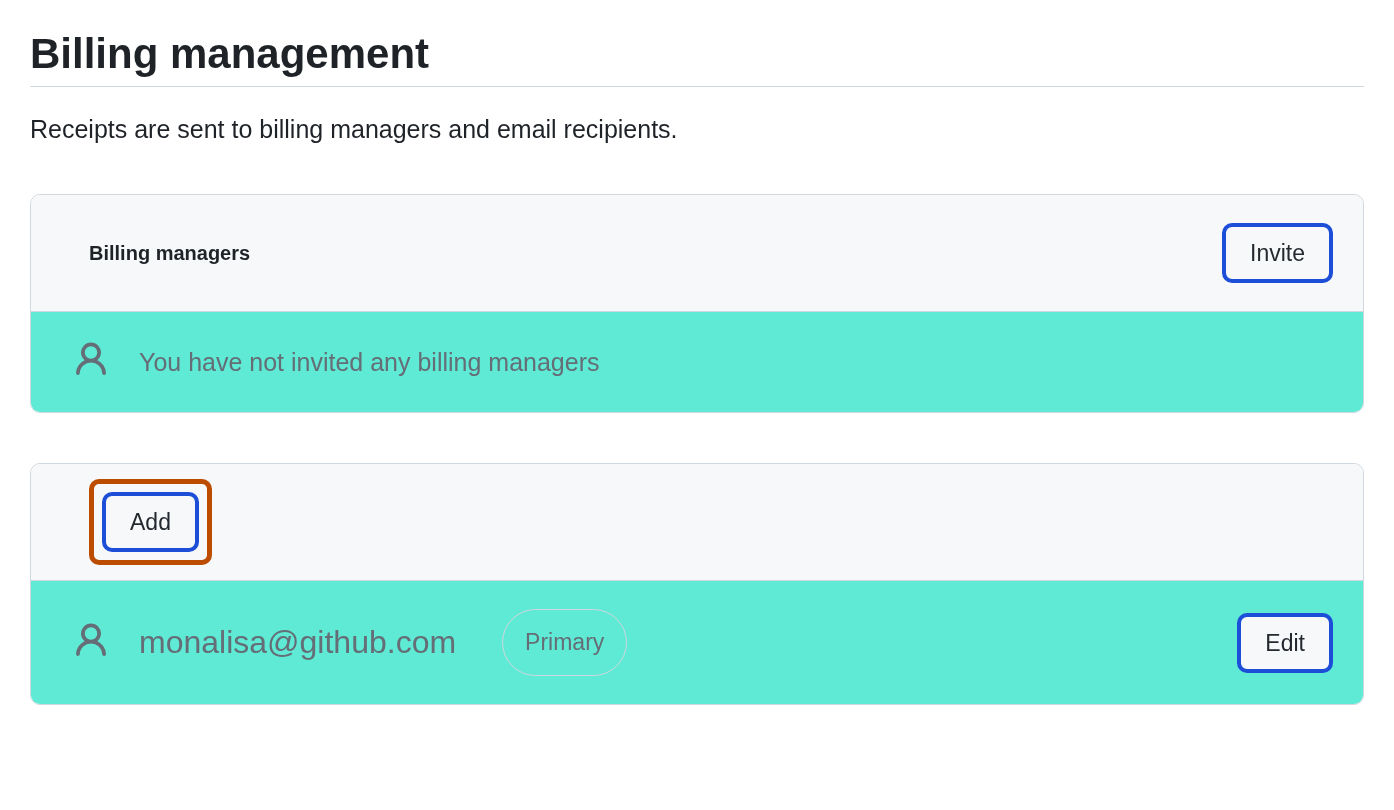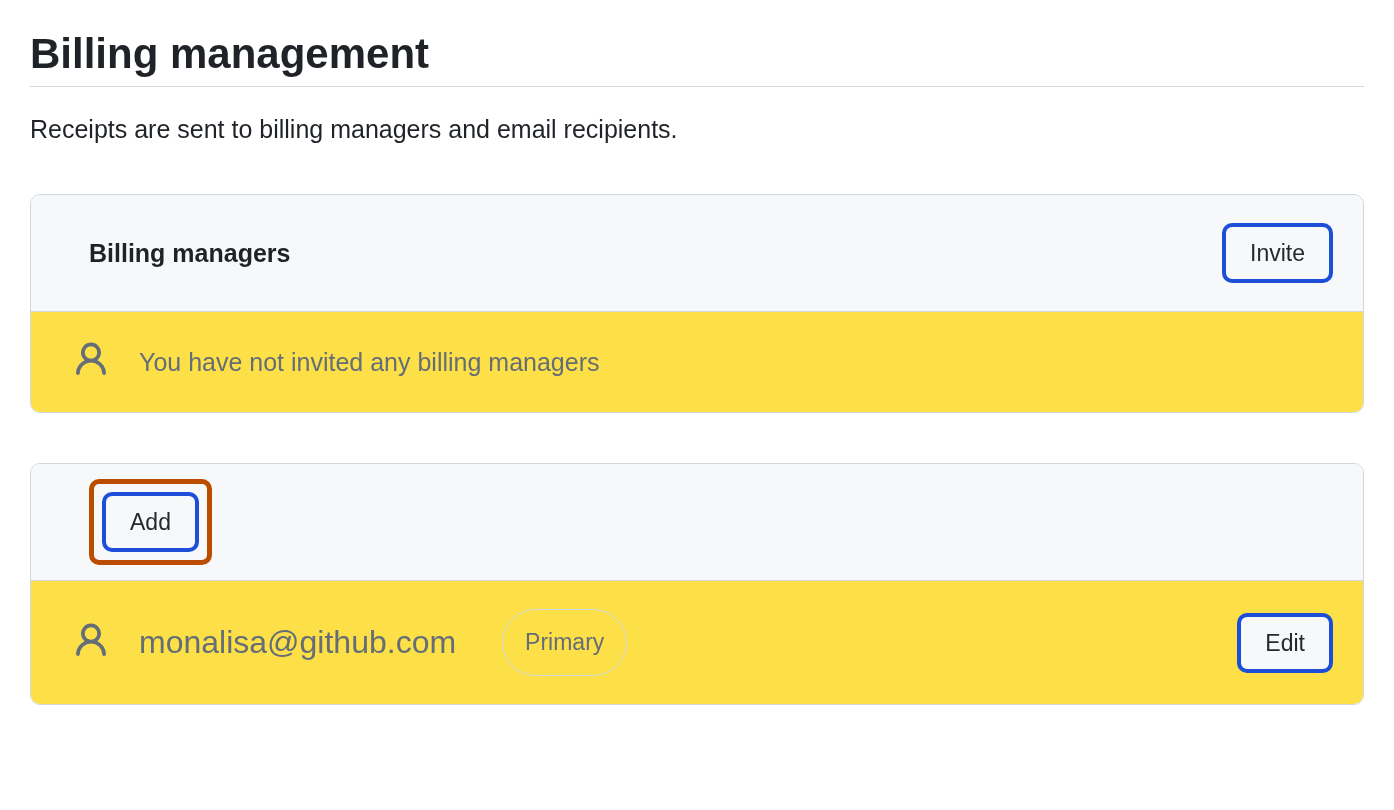--- a/index.html
+++ b/index.html
@@ -34,40 +34,40 @@
     }
     .panel-header {
       display: flex;
       align-items: center;
       justify-content: space-between;
       padding: 28px 30px 28px 58px;
       background: #f6f8fa;
       border-bottom: 1px solid #d0d7de;
     }
     .panel-title {
-      font-size: 25px;
+      font-size: 20px;
       font-weight: 600;
       color: #1f2328;
     }
     .btn {
       display: inline-flex;
       align-items: center;
       justify-content: center;
       padding: 10px 24px;
       font-size: 23px;
       font-weight: 500;
       color: #24292f;
       background: #f6f8fa;
       border: 4px solid #1d4ed8;
       border-radius: 10px;
       cursor: pointer;
       line-height: 1.4;
     }
     .panel-body {
-      background: #fde047;
+      background: #5eead4;
     }
     .panel-row {
       display: flex;
       align-items: center;
       padding: 28px 30px 28px 40px;
       gap: 28px;
     }
     .person-icon {
       flex: 0 0 auto;
       color: #656d76;

